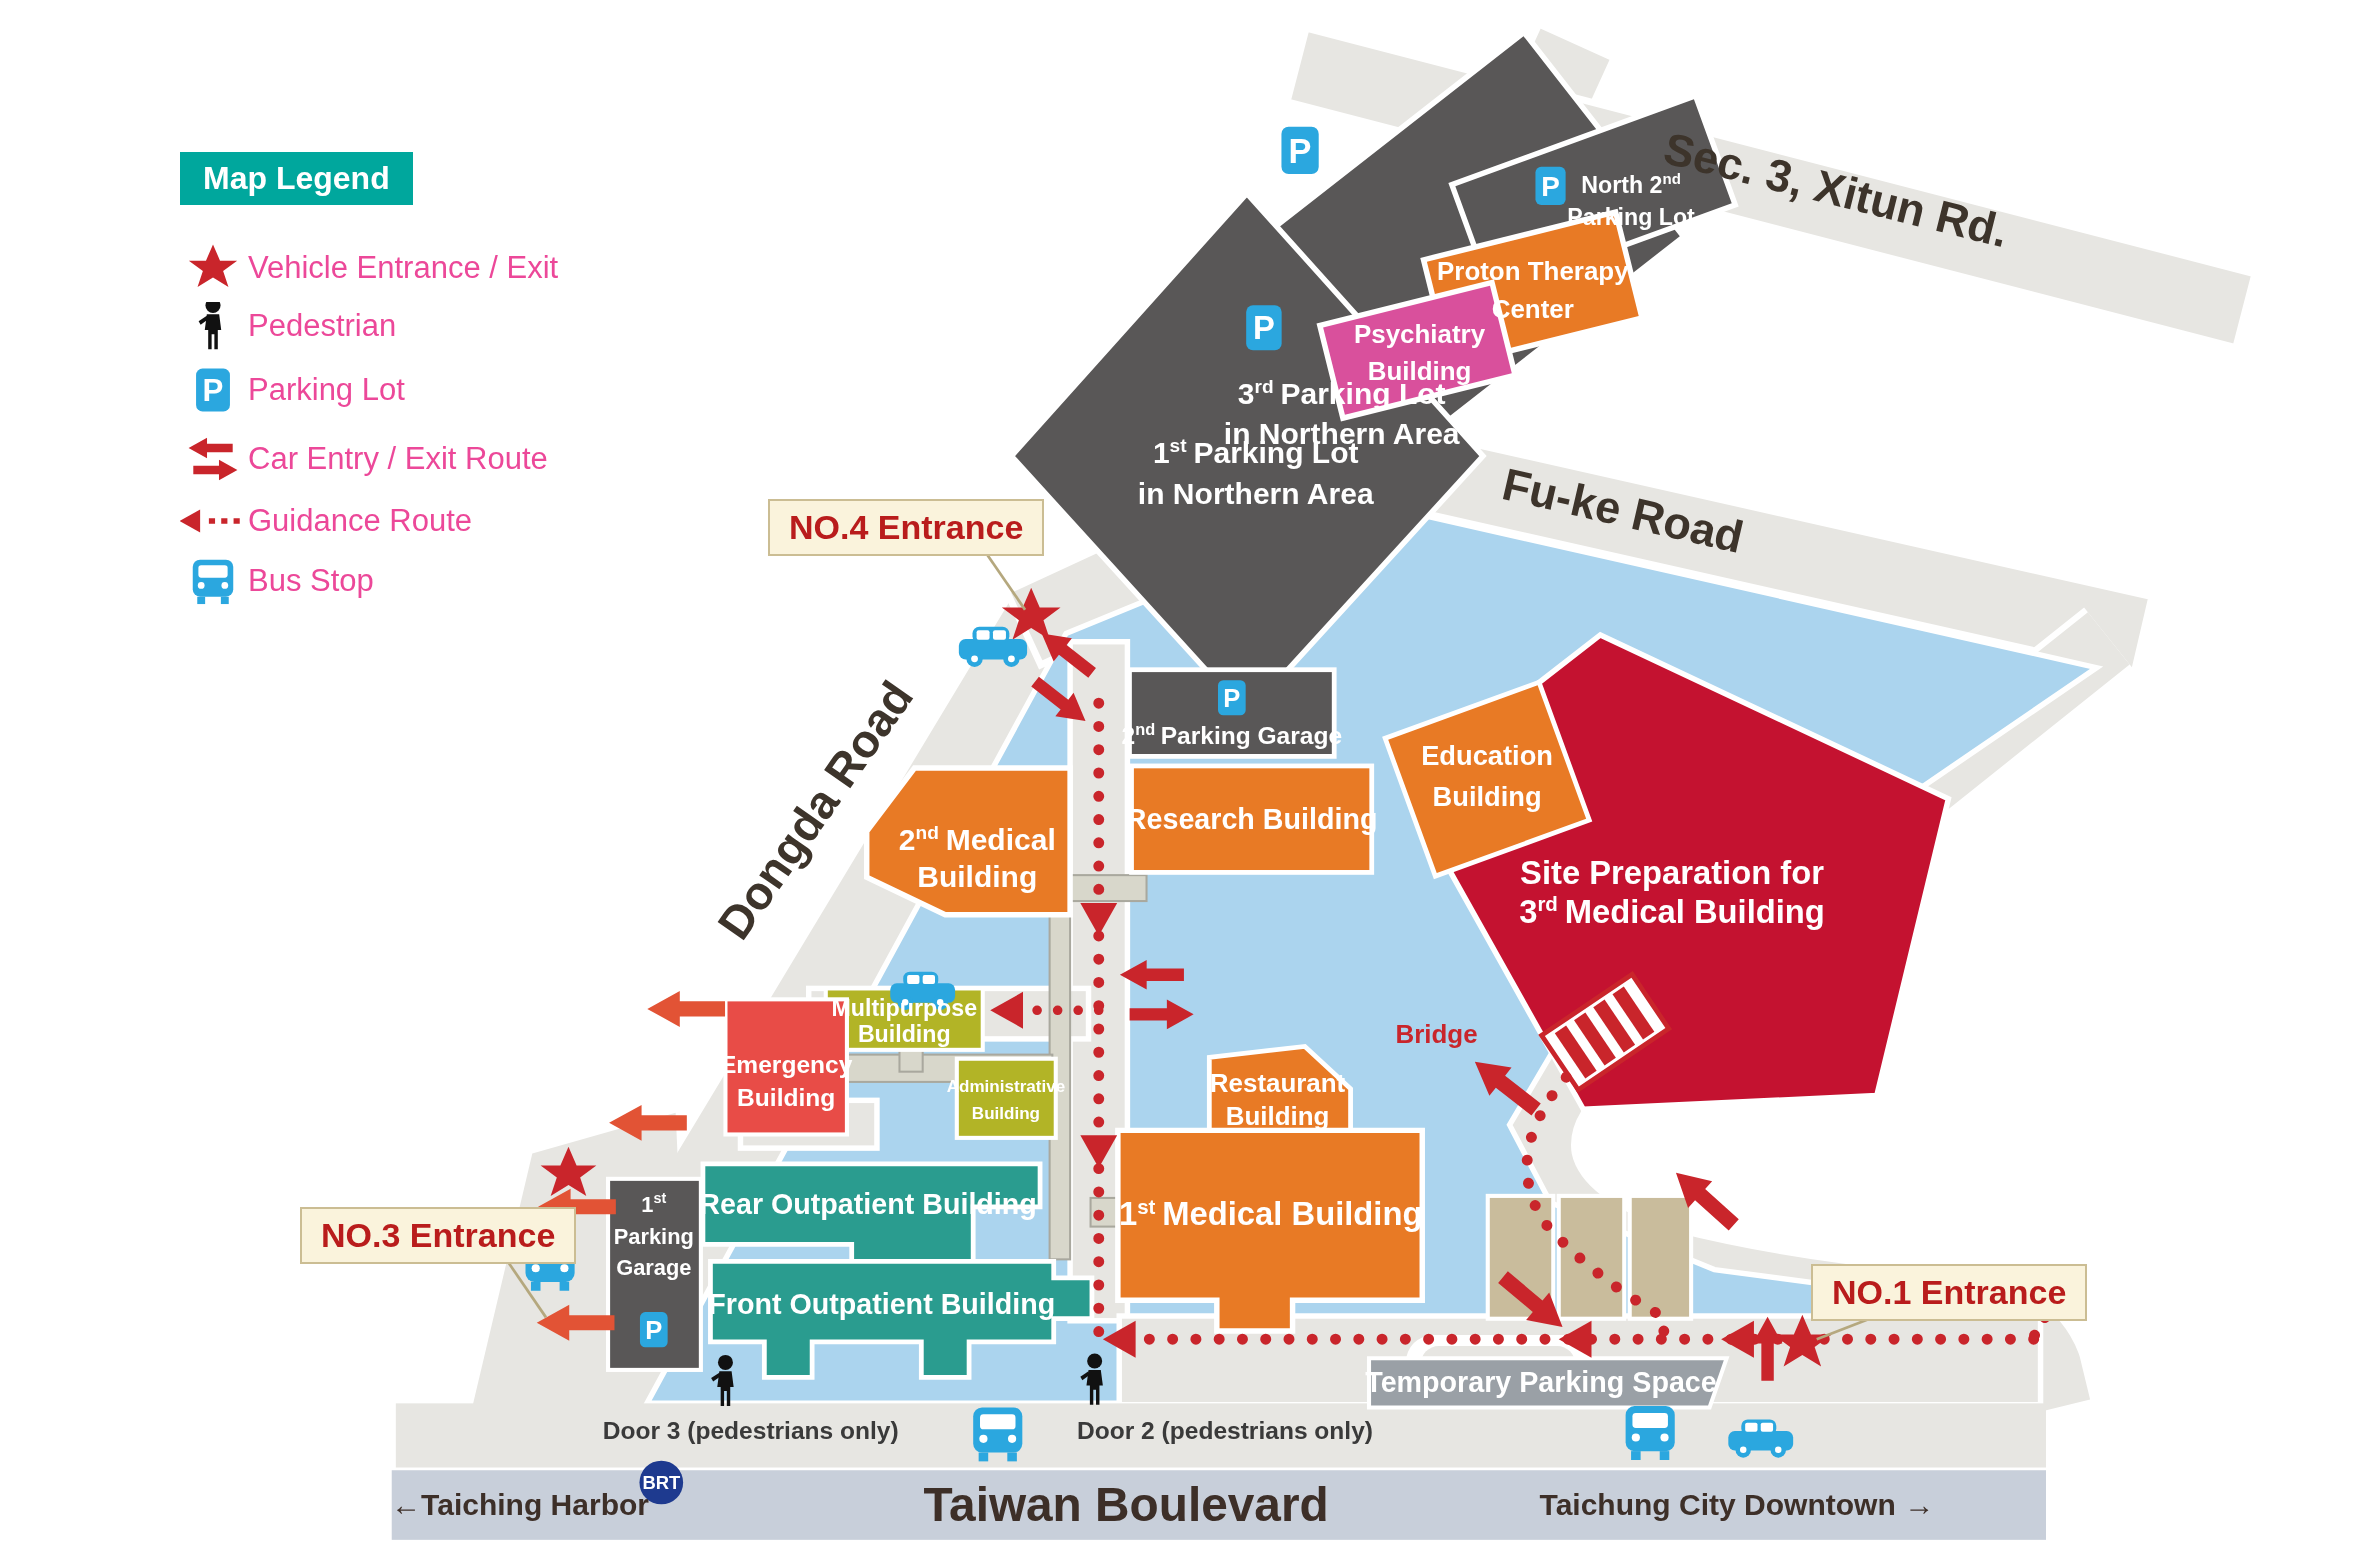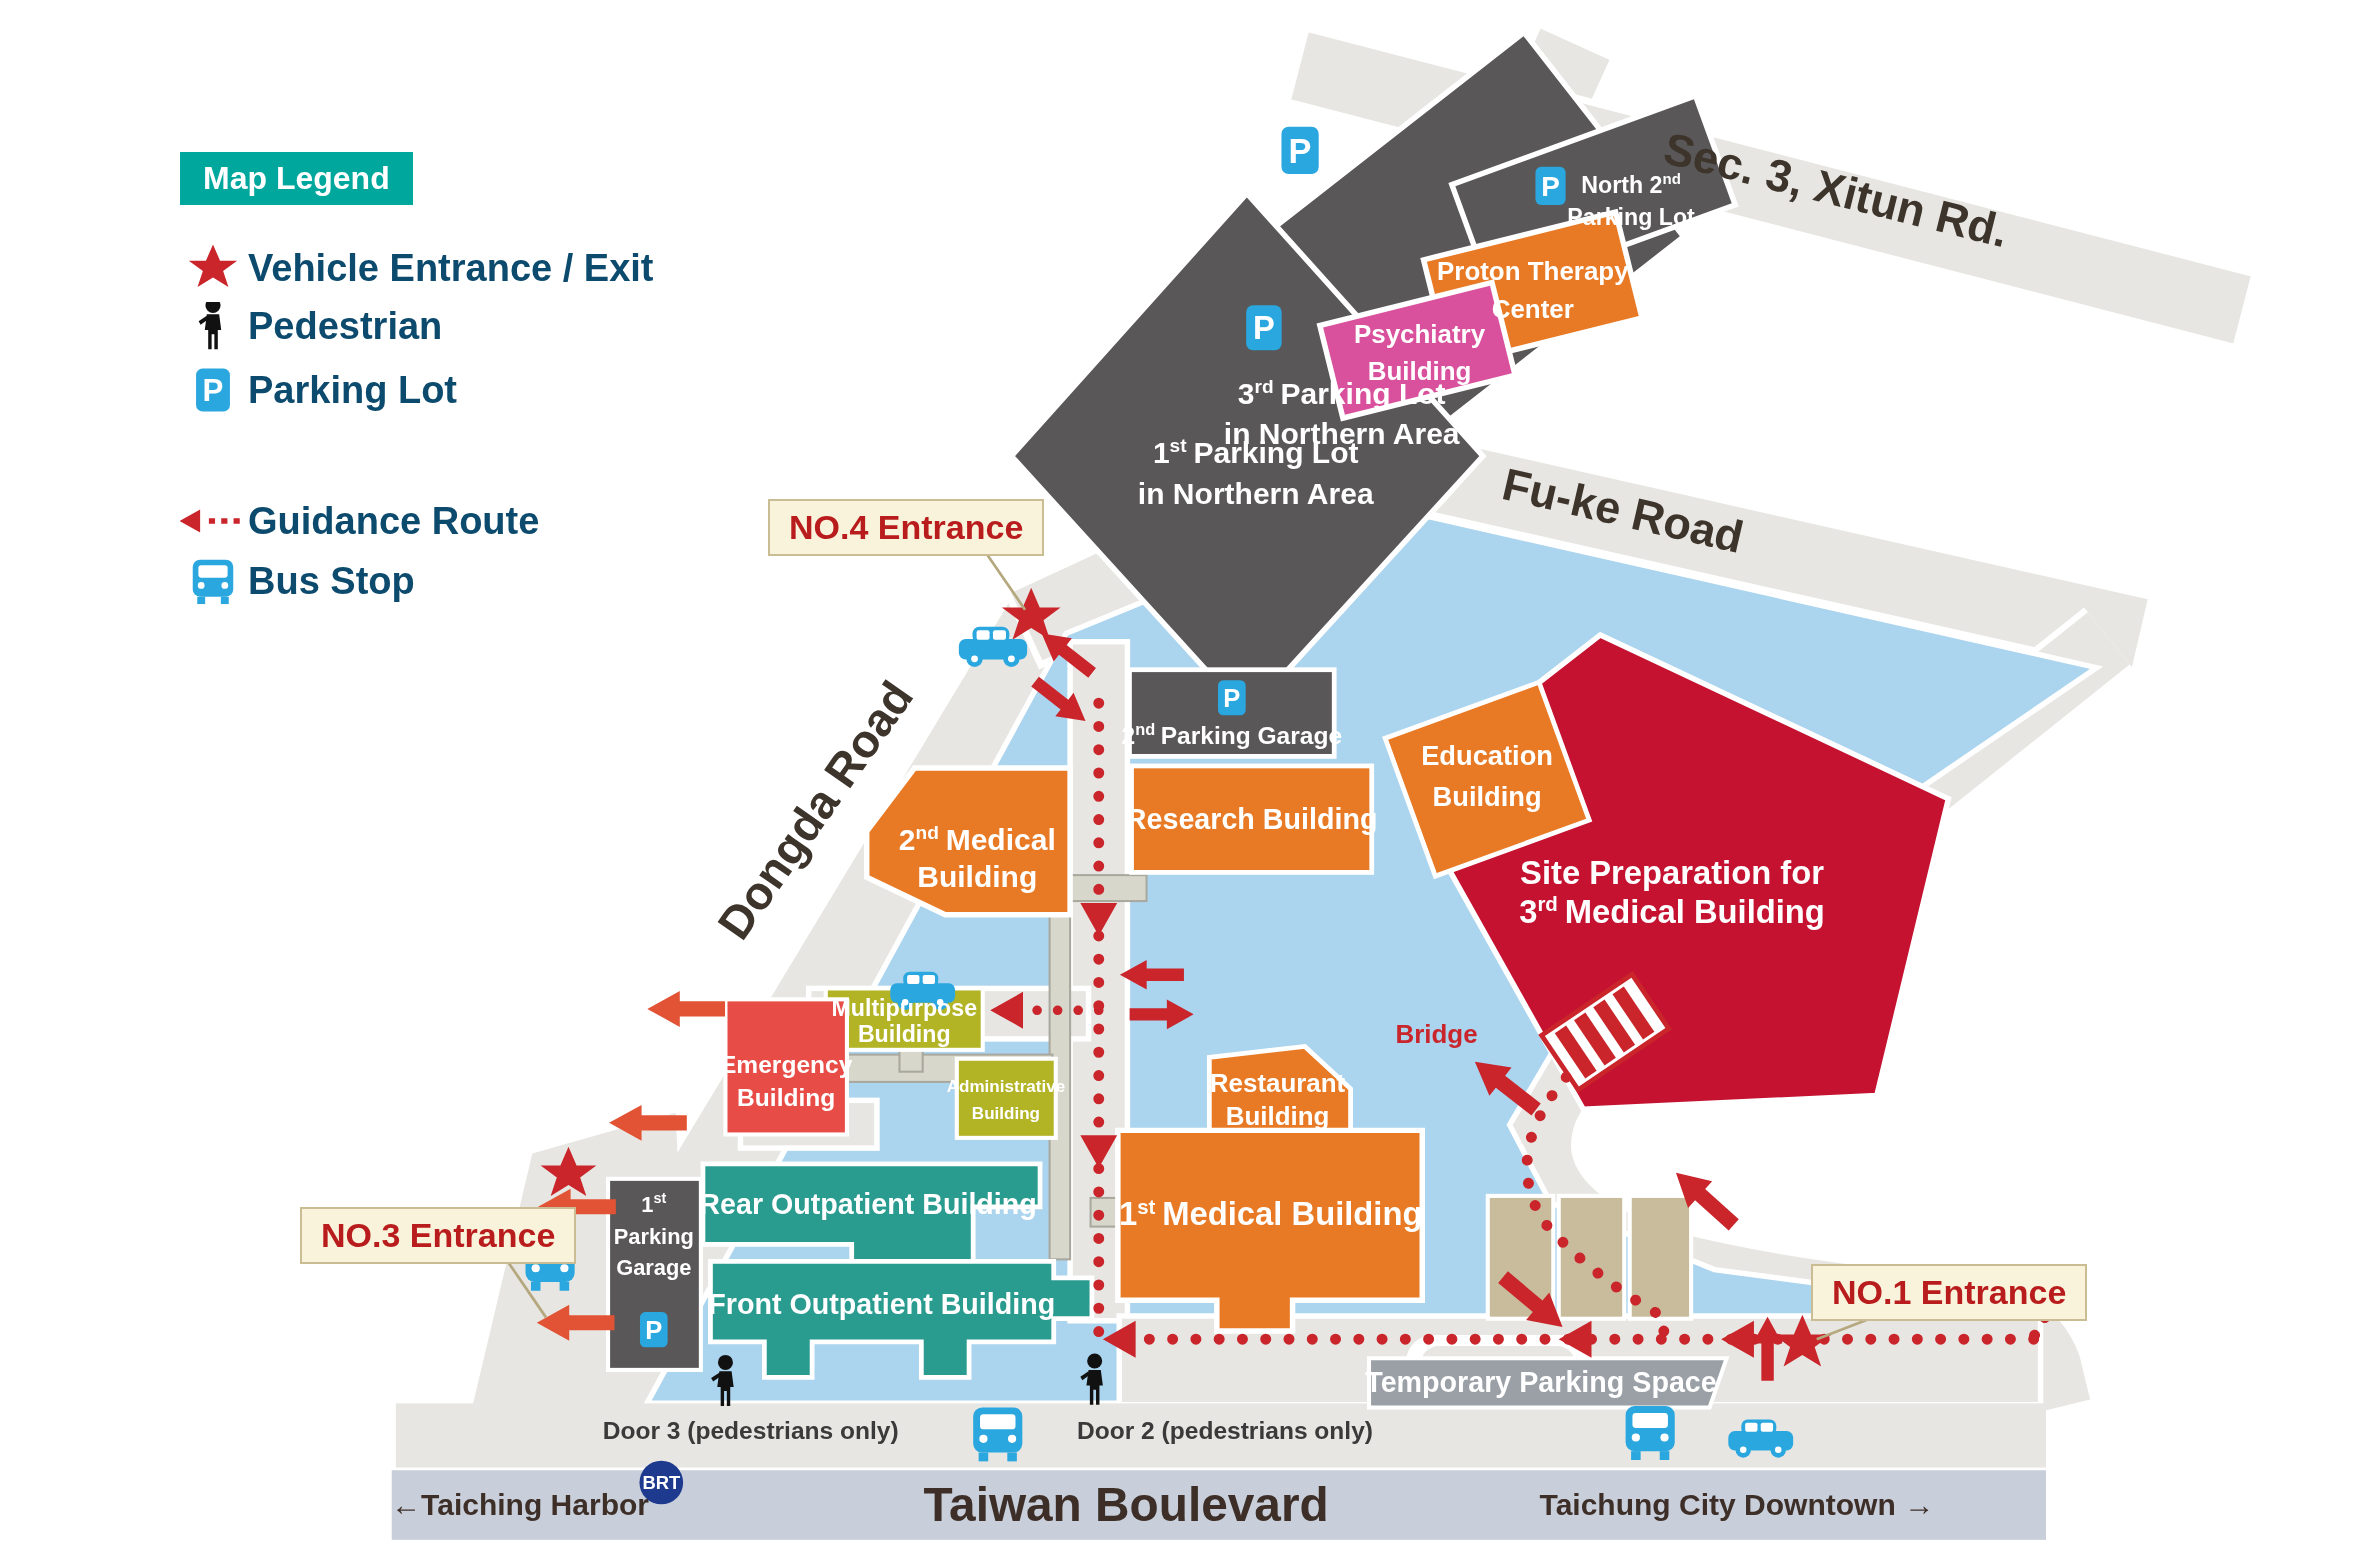--- a/index.html
+++ b/index.html
@@ -9,21 +9,21 @@
   svg text{font-family:"Liberation Sans",sans-serif;font-weight:700;}
   .bldg-label{fill:#fff;}
   .road-label{fill:#3d342b;}
   .entrance-box{position:absolute;background:#faf3dc;border:2.7px solid #cbbd93;
     color:#b91c1c;font-size:34px;font-weight:700;padding:6.8px 19px;white-space:nowrap;z-index:5;}
   .legend{position:absolute;left:180px;top:152px;width:478px;height:478px;z-index:5;}
   .legend-title{display:inline-block;background:#00a79d;color:#fff;font-size:32px;
     font-weight:700;padding:8.2px 23px;}
   .legend-row{position:absolute;left:0;display:flex;align-items:center;height:48px;}
   .legend-icon{width:68px;height:48px;display:flex;align-items:center;justify-content:center;flex:none;}
-  .legend-label{font-size:38px;font-weight:700;color:#0c4a6e;white-space:nowrap;}
+  .legend-label{font-size:31px;font-weight:400;color:#ec4899;white-space:nowrap;}
 </style>
 </head>
 <body>
 
 <div class="stage">
 
 <svg viewBox="0 0 3483 2294" width="2377" height="1566">
   <defs>
     <g id="i-star">
           <polygon points="0,-42 12.5,-13 43,-13 18,5.5 27.5,34 0,17 -27.5,34 -18,5.5 -43,-13 -12.5,-13"></polygon>
@@ -313,20 +313,29 @@
 
   <div class="legend-row" style="top:214px">
     <span class="legend-icon">
       <svg width="66" height="48" viewBox="-48 -35 96 70">
             <use href="#i-pbadge" transform="scale(0.95)"></use>
           </svg>
     </span>
     <span class="legend-label">Parking Lot</span>
   </div>
 
+  <div class="legend-row" style="top:283px">
+    <span class="legend-icon">
+      <svg width="66" height="48" viewBox="-48 -35 96 70">
+        <use href="#i-arrow" fill="#c9252b" transform="translate(-2,-16) rotate(180) scale(0.48)"></use>
+        <use href="#i-arrow" fill="#c9252b" transform="translate(2,16) scale(0.48)"></use>
+      </svg>
+    </span>
+    <span class="legend-label">Car Entry / Exit Route</span>
+  </div>
 
   <div class="legend-row" style="top:345px">
     <span class="legend-icon">
       <svg width="66" height="48" viewBox="-48 -35 96 70">
         <line x1="-6" y1="0" x2="40" y2="0" stroke="#c9252b" stroke-width="8" stroke-dasharray="9 9"></line>
         <use href="#i-tri" fill="#c9252b" transform="translate(-20,0) rotate(180) scale(0.62)"></use>
       </svg>
     </span>
     <span class="legend-label">Guidance Route</span>
   </div>

